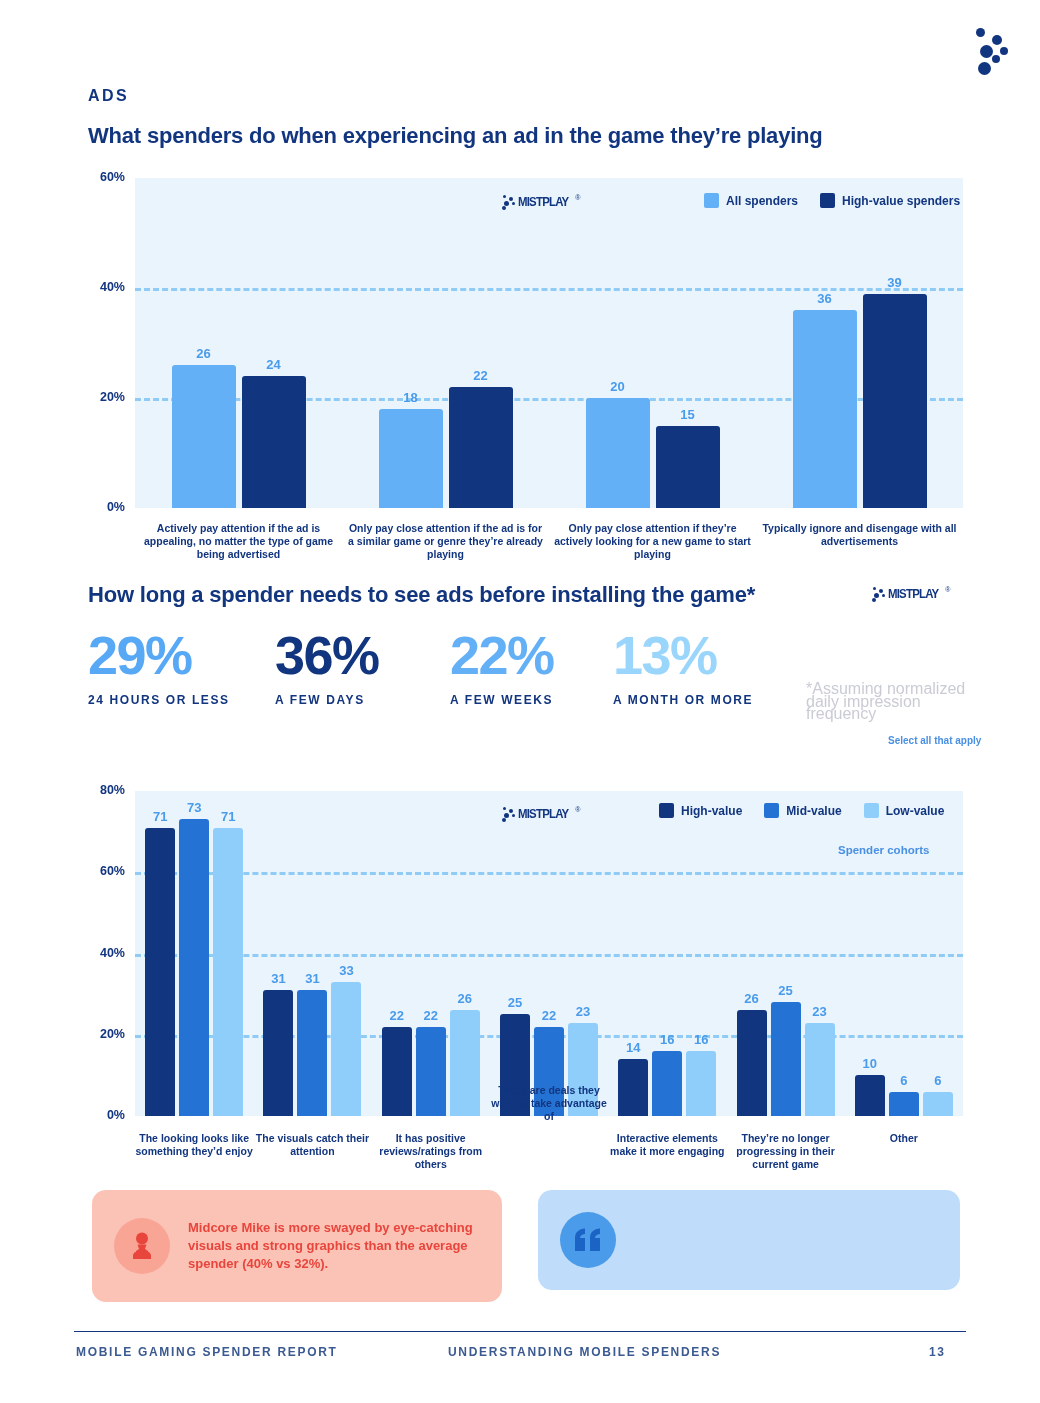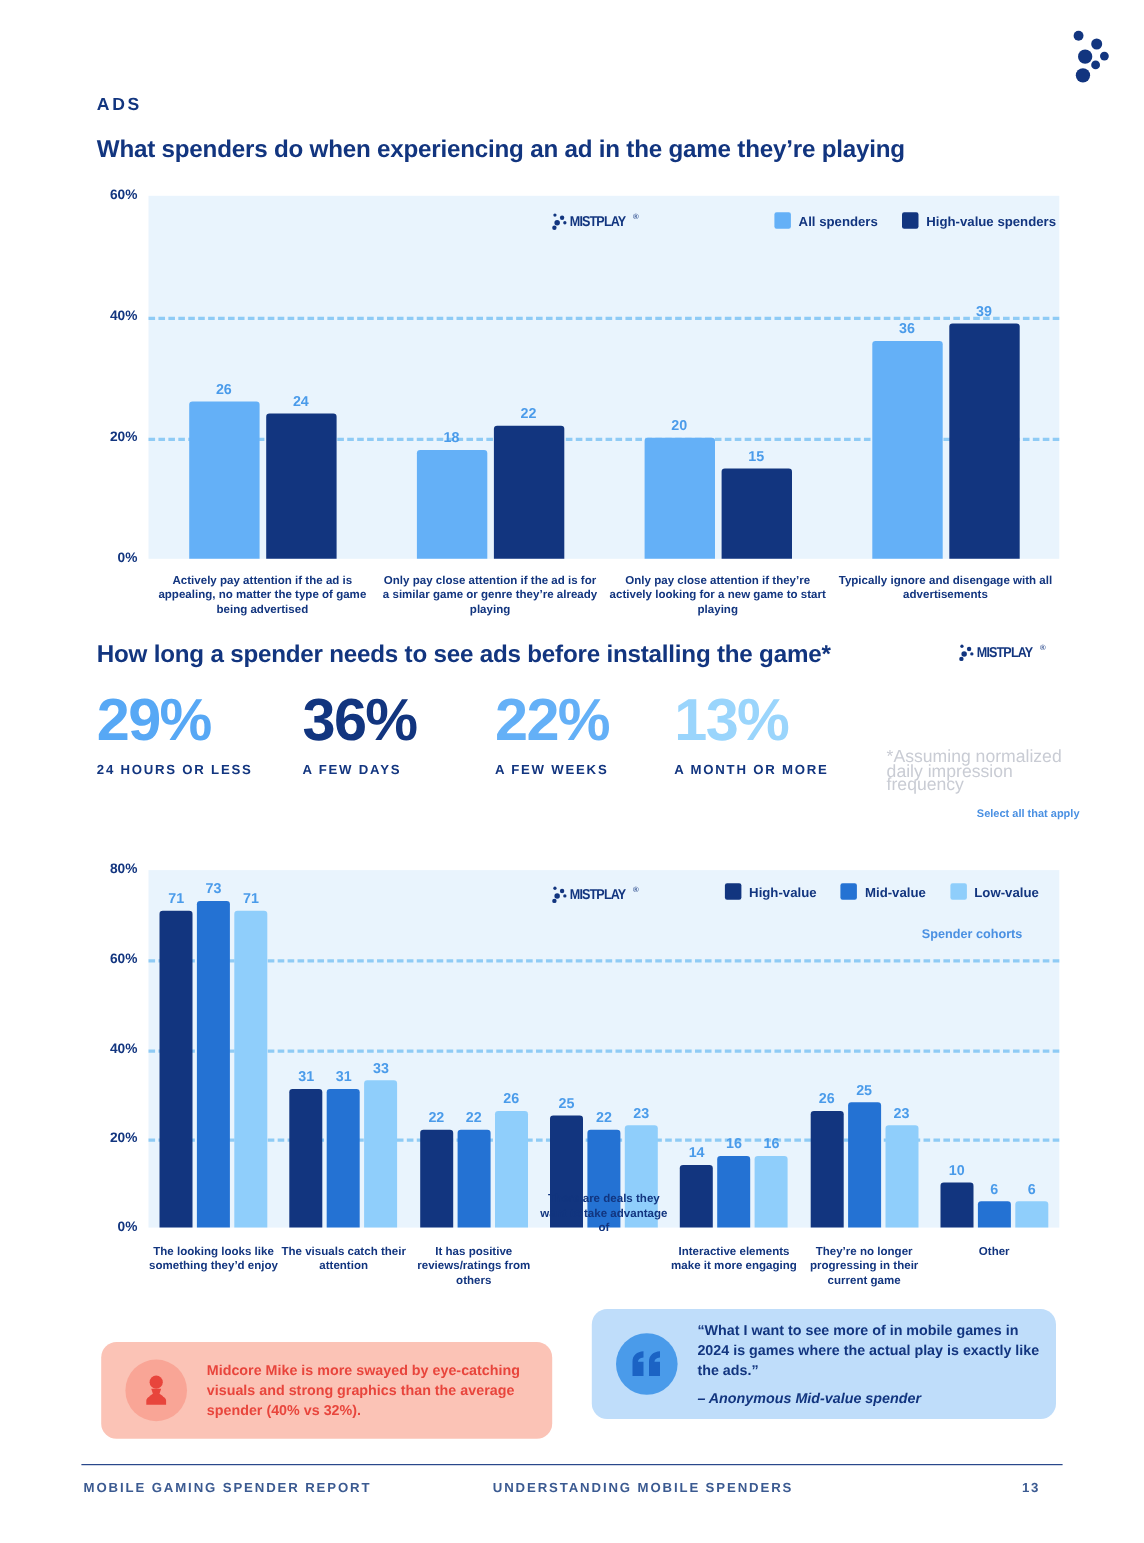--- a/index.html
+++ b/index.html
@@ -74,21 +74,21 @@
   .legend .lt{font-size:12px;color:#12357F;font-weight:600;white-space:nowrap;}
   .cohortlab{position:absolute;font-size:11.5px;color:#4A90E2;font-weight:600;}
 
   
   .stat{position:absolute;}
   .stat .num{font-size:54px;font-weight:bold;line-height:54px;letter-spacing:-1.5px;}
   .stat .cap{font-size:12px;font-weight:bold;letter-spacing:1.6px;color:#12357F;margin-top:11px;white-space:nowrap;}
 
   
   .callout{position:absolute;border-radius:14px;display:flex;align-items:center;}
-  #callout-pink{left:92px;top:1190px;width:410px;height:88px;background:#FBC3B6;margin-top:30px;}
+  #callout-pink{left:92px;top:1190px;width:410px;height:112px;background:#FBC3B6;}
   #callout-blue{left:538px;top:1190px;width:422px;height:100px;background:#BFDDFA;}
   .callout .avatar{
     width:56px;height:56px;border-radius:50%;flex:0 0 56px;margin-left:22px;
     display:flex;align-items:center;justify-content:center;
   }
   #callout-pink .avatar{background:#F9A596;}
   #callout-blue .avatar{background:#4A9BEA;}
   .callout .txt{margin-left:18px;margin-right:14px;}
   #callout-pink .txt{font-size:13px;line-height:18px;font-weight:bold;color:#E8453C;}
   #callout-blue .txt{font-size:13px;line-height:18px;font-weight:bold;color:#12357F;}
@@ -282,24 +282,20 @@
     <div class="txt">Midcore Mike is more swayed by eye-catching visuals and strong graphics than the average spender (40% vs 32%).</div>
   </div>
 
   <div class="callout" id="callout-blue">
     <div class="avatar">
       <svg width="30" height="26" viewBox="0 0 30 26" aria-hidden="true">
         <path d="M2 24 V11 C2 5 6 2 12 1.5 V7 C8.5 7.5 7 9 7 11 h5 v13 z" fill="#1B63C4"></path>
         <path d="M17 24 V11 C17 5 21 2 27 1.5 V7 C23.5 7.5 22 9 22 11 h5 v13 z" fill="#1B63C4"></path>
       </svg>
     </div>
-    <div class="txt">
-      <div>“What I want to see more of in mobile games in 2024 is games where the actual play is exactly like the ads.”</div>
-      <div class="attrib">– Anonymous Mid-value spender</div>
-    </div>
   </div>
 
   <div class="footer-rule"></div>
   <div class="footer-txt" id="f-left">MOBILE GAMING SPENDER REPORT</div>
   <div class="footer-txt" id="f-mid">UNDERSTANDING MOBILE SPENDERS</div>
   <div class="footer-txt" id="f-page">13</div>
 
 </div>
 
 </body></html>

